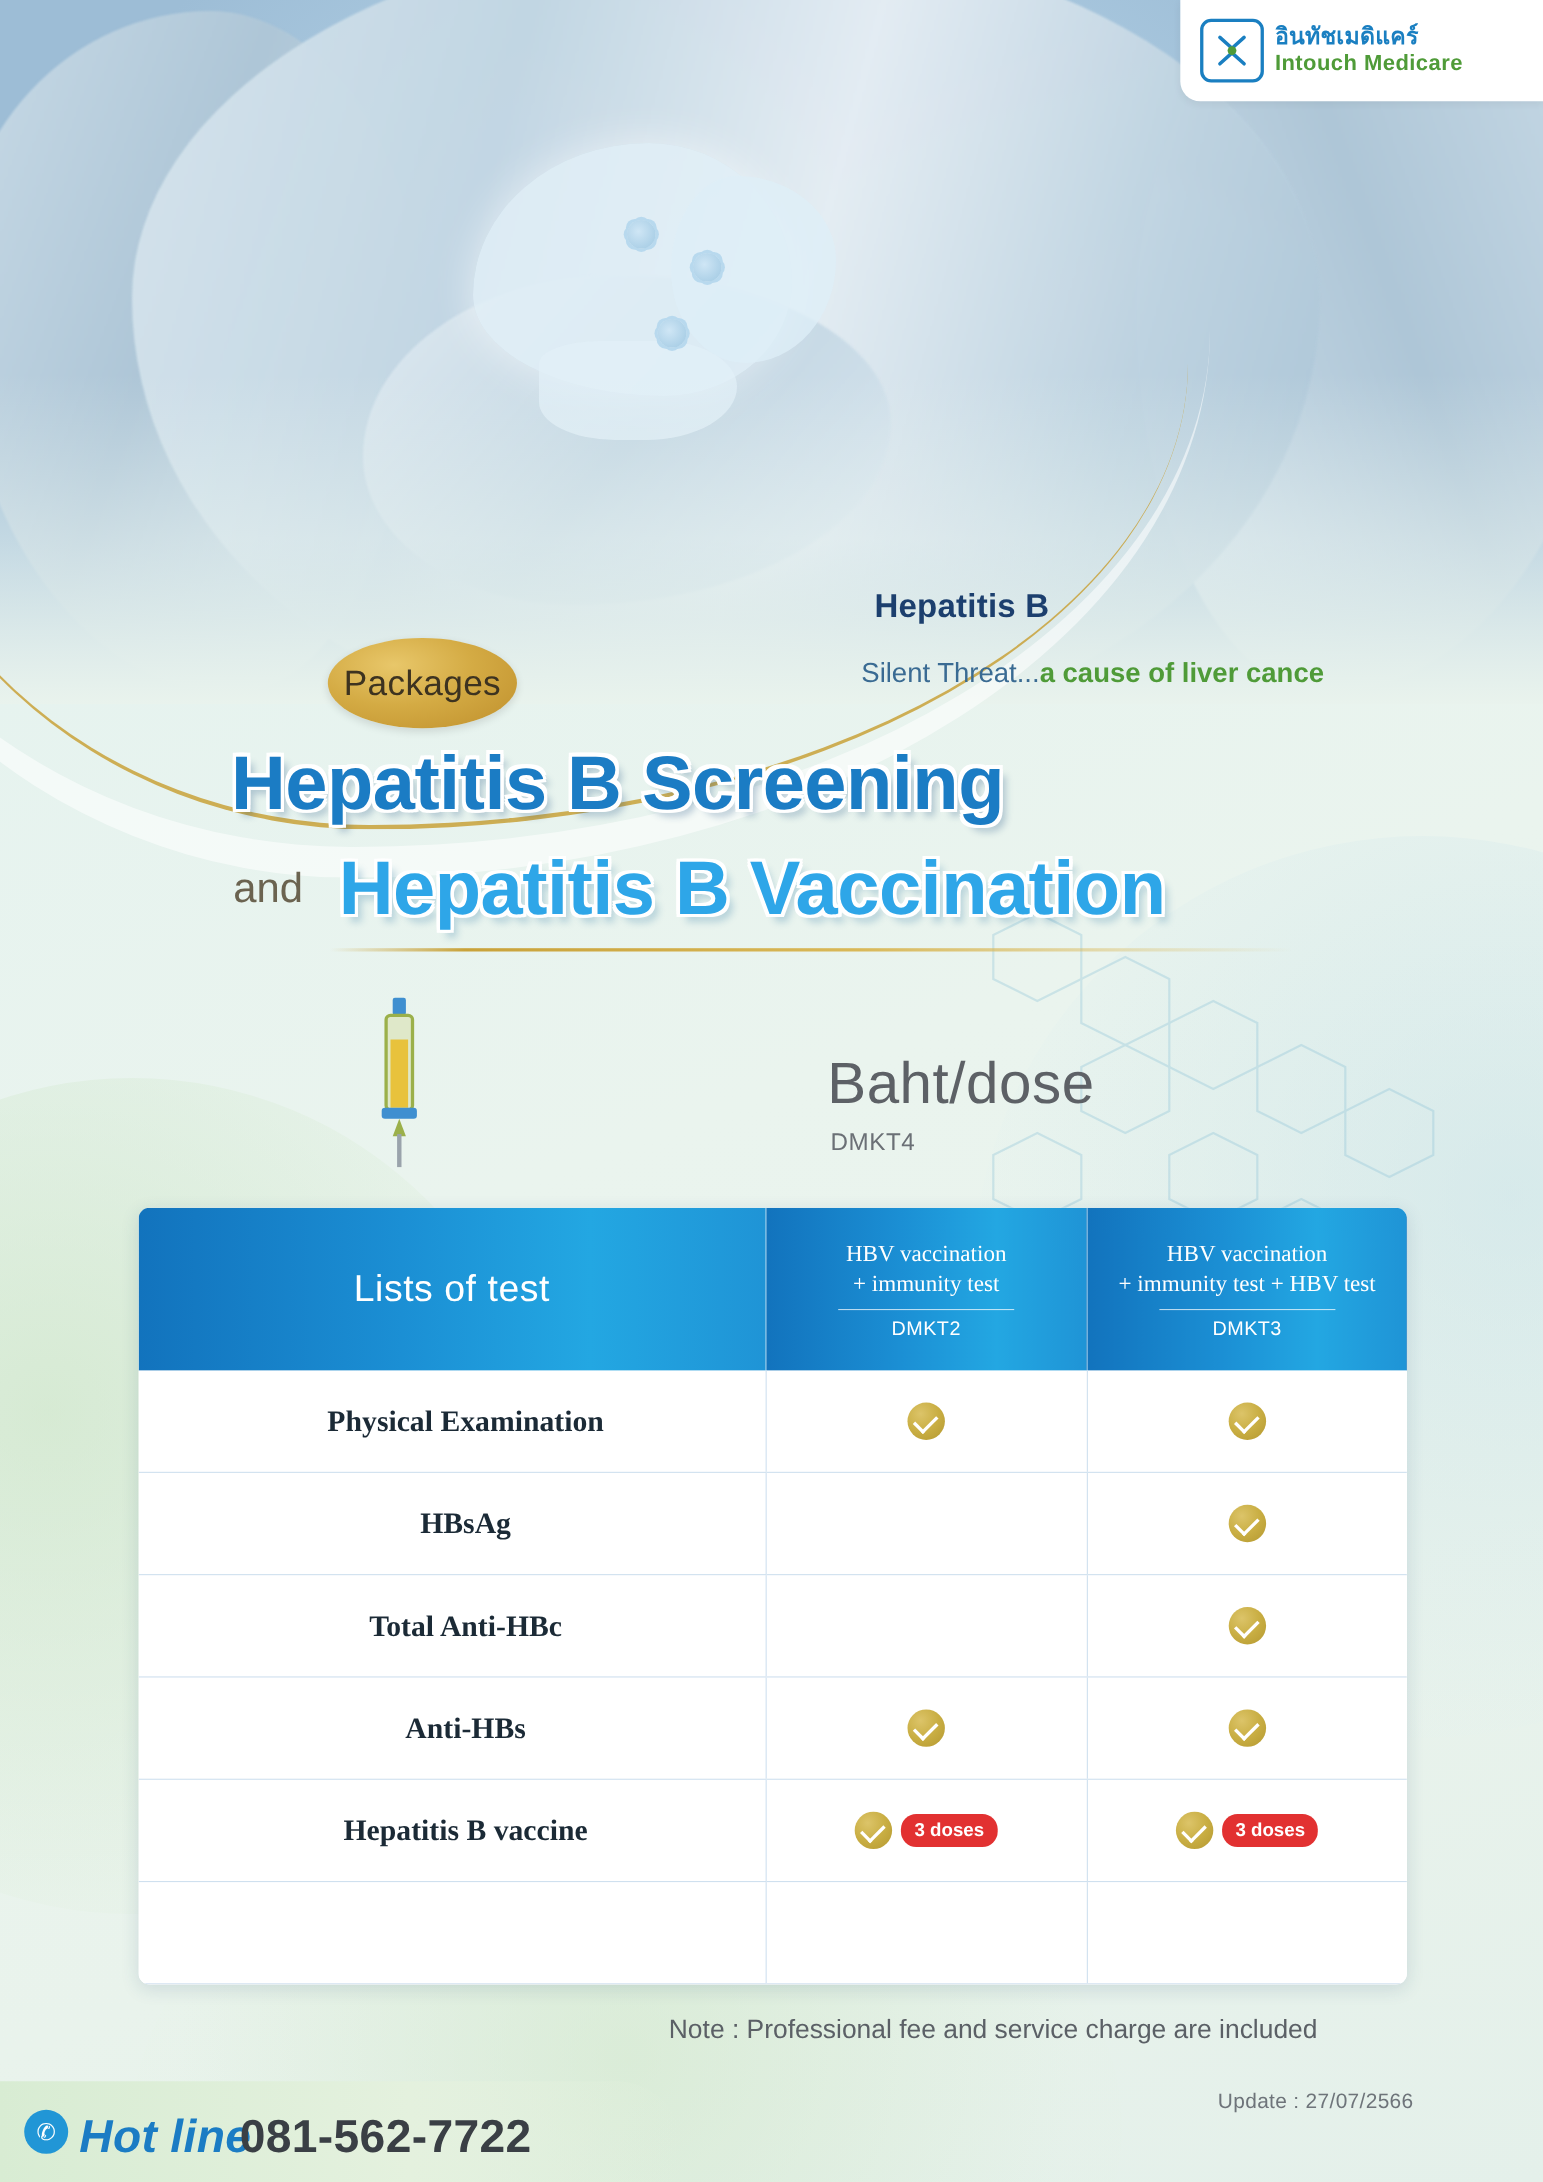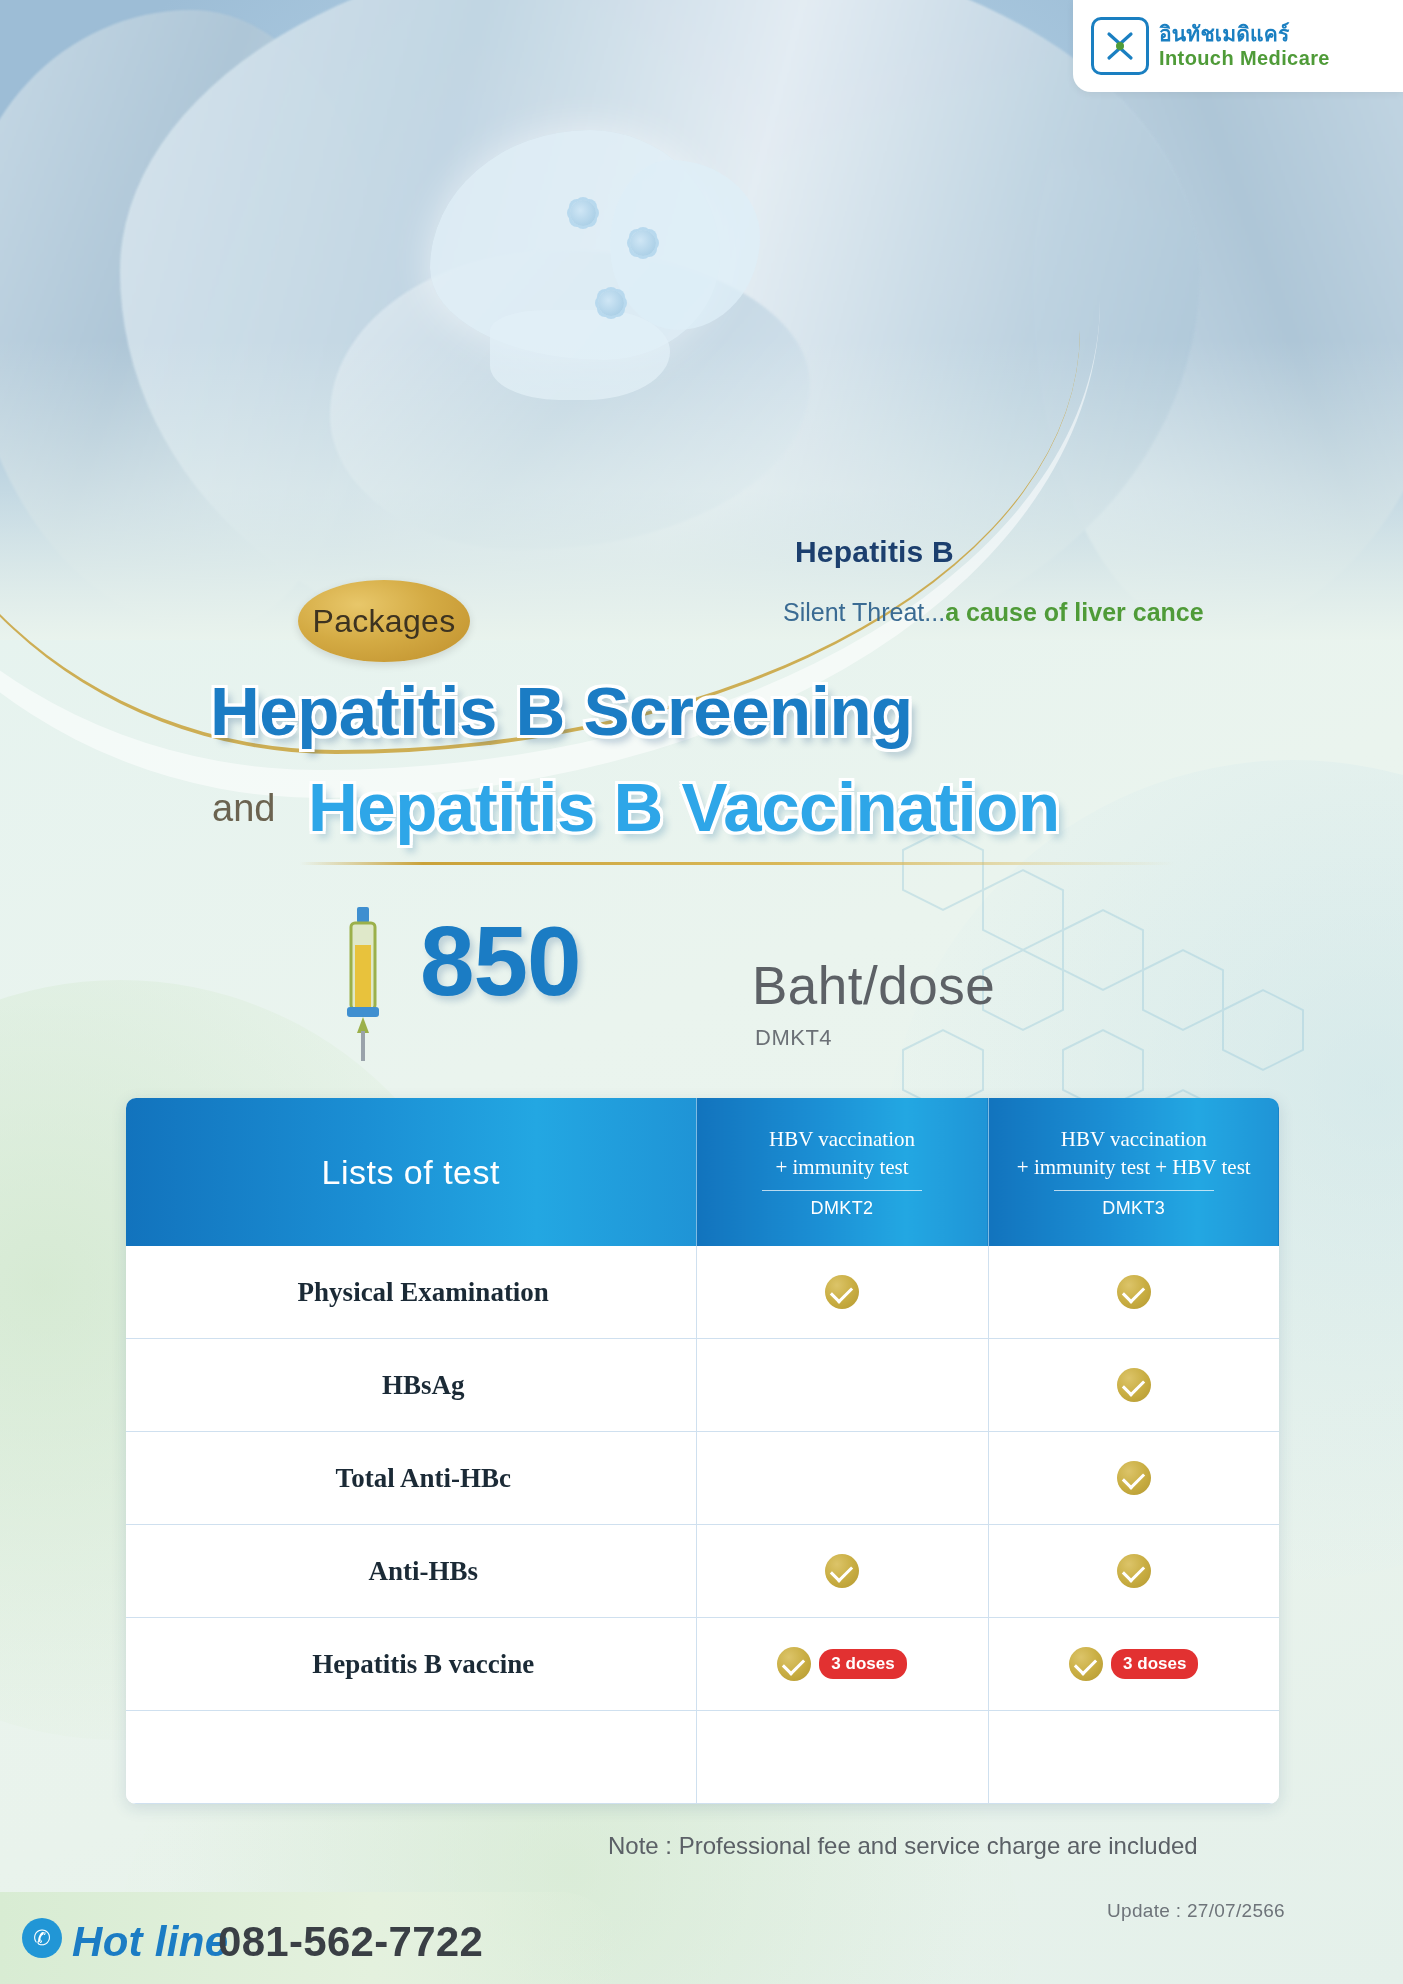--- a/index.html
+++ b/index.html
@@ -527,21 +527,20 @@
   <div class="gold-rule"></div>
 
   <svg class="syringe" viewBox="0 0 60 160">
     <rect x="24" y="2" width="12" height="16" rx="2" fill="#3f8fd0"></rect>
     <rect x="18" y="18" width="24" height="86" rx="4" fill="#dfe8c9" stroke="#9bb04a" stroke-width="3"></rect>
     <rect x="22" y="40" width="16" height="62" fill="#e8c23c"></rect>
     <rect x="14" y="102" width="32" height="10" rx="3" fill="#3f8fd0"></rect>
     <polygon points="30,112 36,128 24,128" fill="#9bb04a"></polygon>
     <rect x="28" y="126" width="4" height="30" fill="#9aa3ab"></rect>
   </svg>
-  <div class="price-num">850</div>
   <div class="price-unit">Baht/dose</div>
   <div class="price-code">DMKT4</div>
 
   <div class="table-wrap">
     <table class="pkg">
       <colgroup>
           <col class="c1">
           <col class="c2">
           <col class="c3">
         </colgroup>

